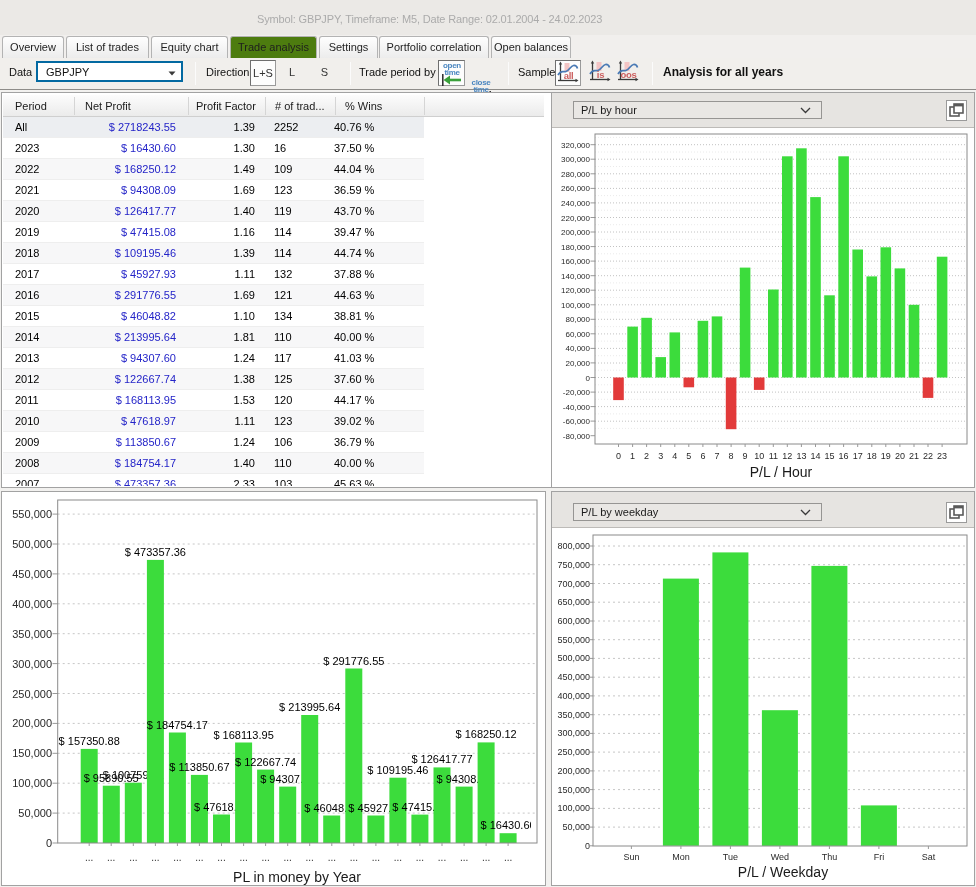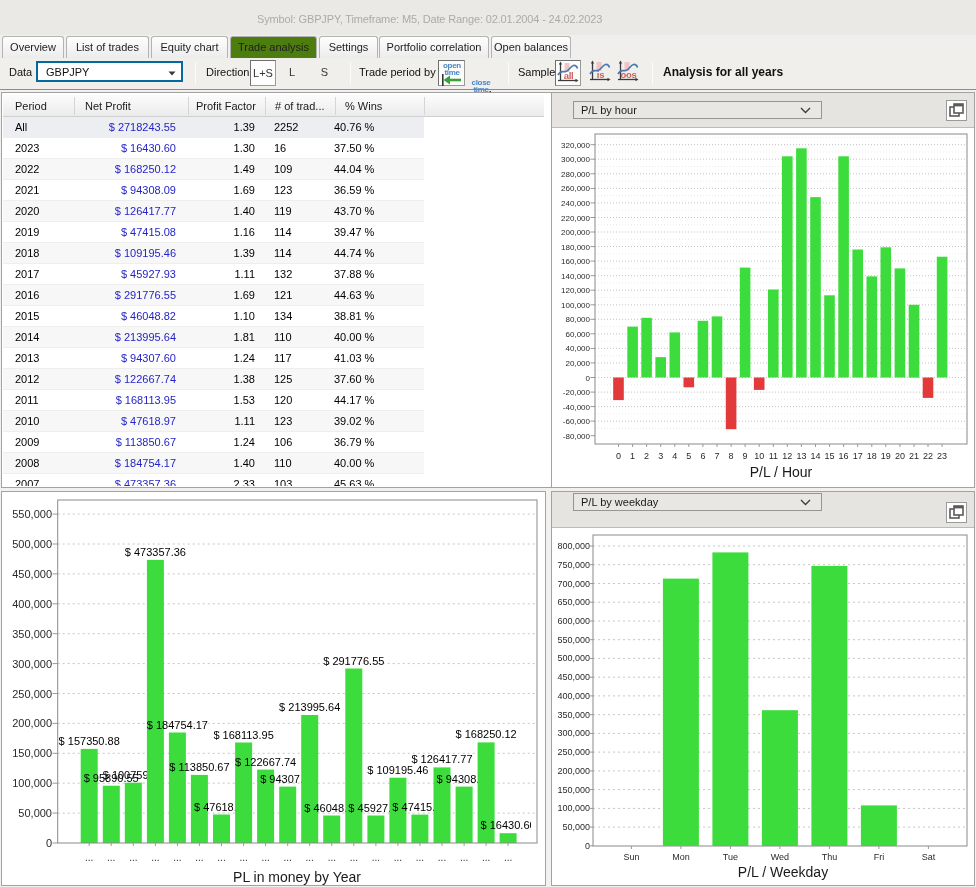--- a/index.html
+++ b/index.html
@@ -23,21 +23,21 @@
 #ptr { left:551px; top:92px; width:424px; height:396px; }
 #pbl { left:1px; top:491px; width:545px; height:395px; }
 #pbr { left:551px; top:491px; width:424px; height:395px; }
 .strip { position:absolute; left:0; top:0; width:422px; background:#e6e4e1; border-bottom:1px solid #bdbbb8; }
 #ptr .strip { height:35px; }
 #pbr .strip { height:36px; }
 .combo { position:absolute; left:21px; width:249px; height:18px; background:#e9e7e4; border:1px solid #969593; font-size:11px; color:#1a1a1a; }
 .combo span { position:absolute; left:7px; top:1px; line-height:15px;}
 .combo .chev { position:absolute; right:10px; top:5px; }
 #ptr .combo { top:8px; }
-#pbr .combo { top:1px; }
+#pbr .combo { top:11px; }
 .copybtn { position:absolute; left:394px; width:21px; height:21px; background:#fff; border:1px solid #9a9a9a; }
 #ptr .copybtn { top:7px; }
 #pbr .copybtn { top:10px; }
 
 .thead { position:absolute; left:1px; top:2px; width:541px; height:22px; background:linear-gradient(#fcfcfc,#ebebeb); border-bottom:1px solid #cfcfcf; }
 .thead .hl { position:absolute; top:5px; font-size:11px; color:#1a1a1a; }
 .hsep { position:absolute; top:2px; height:18px; width:1px; background:#d5d5d5; }
 .tbody { position:absolute; left:1px; top:24px; width:531px; height:369px; overflow:hidden; }
 .row { position:relative; width:421px; height:21px; border-bottom:1px solid #eeeeee; background:#fff; font-size:11px; color:#000; }
 .row.alt { background:#f7f7f8; }

